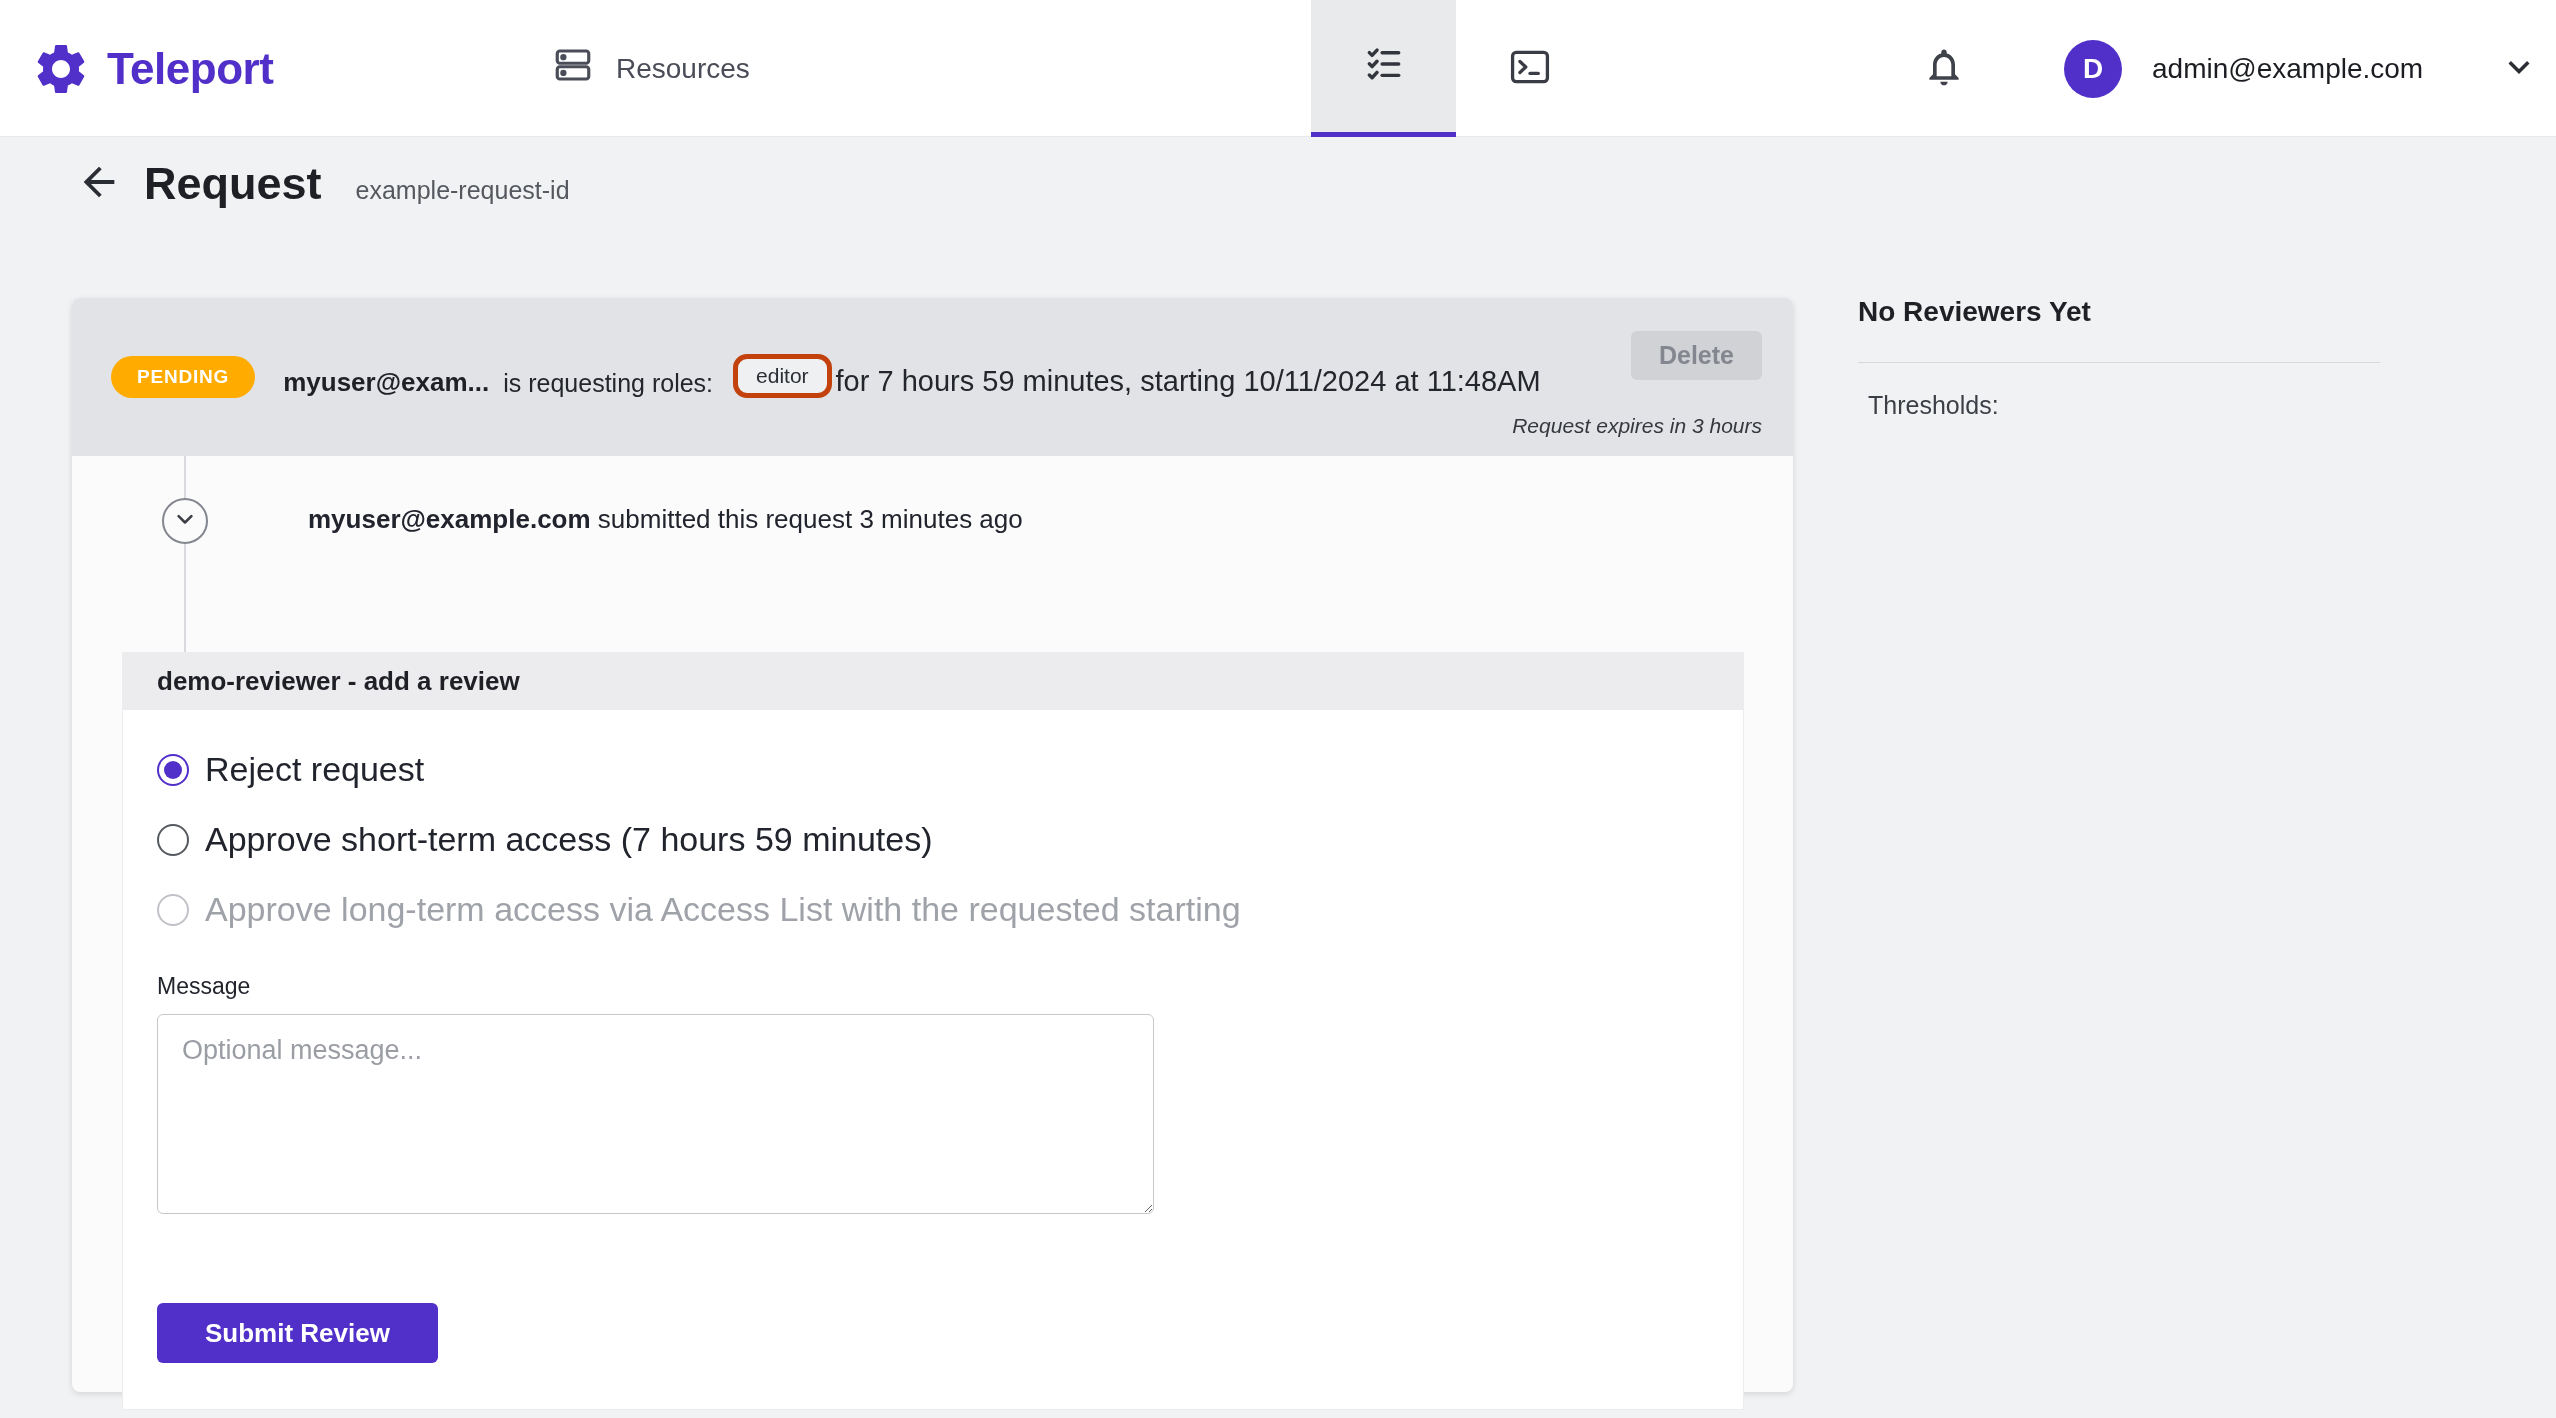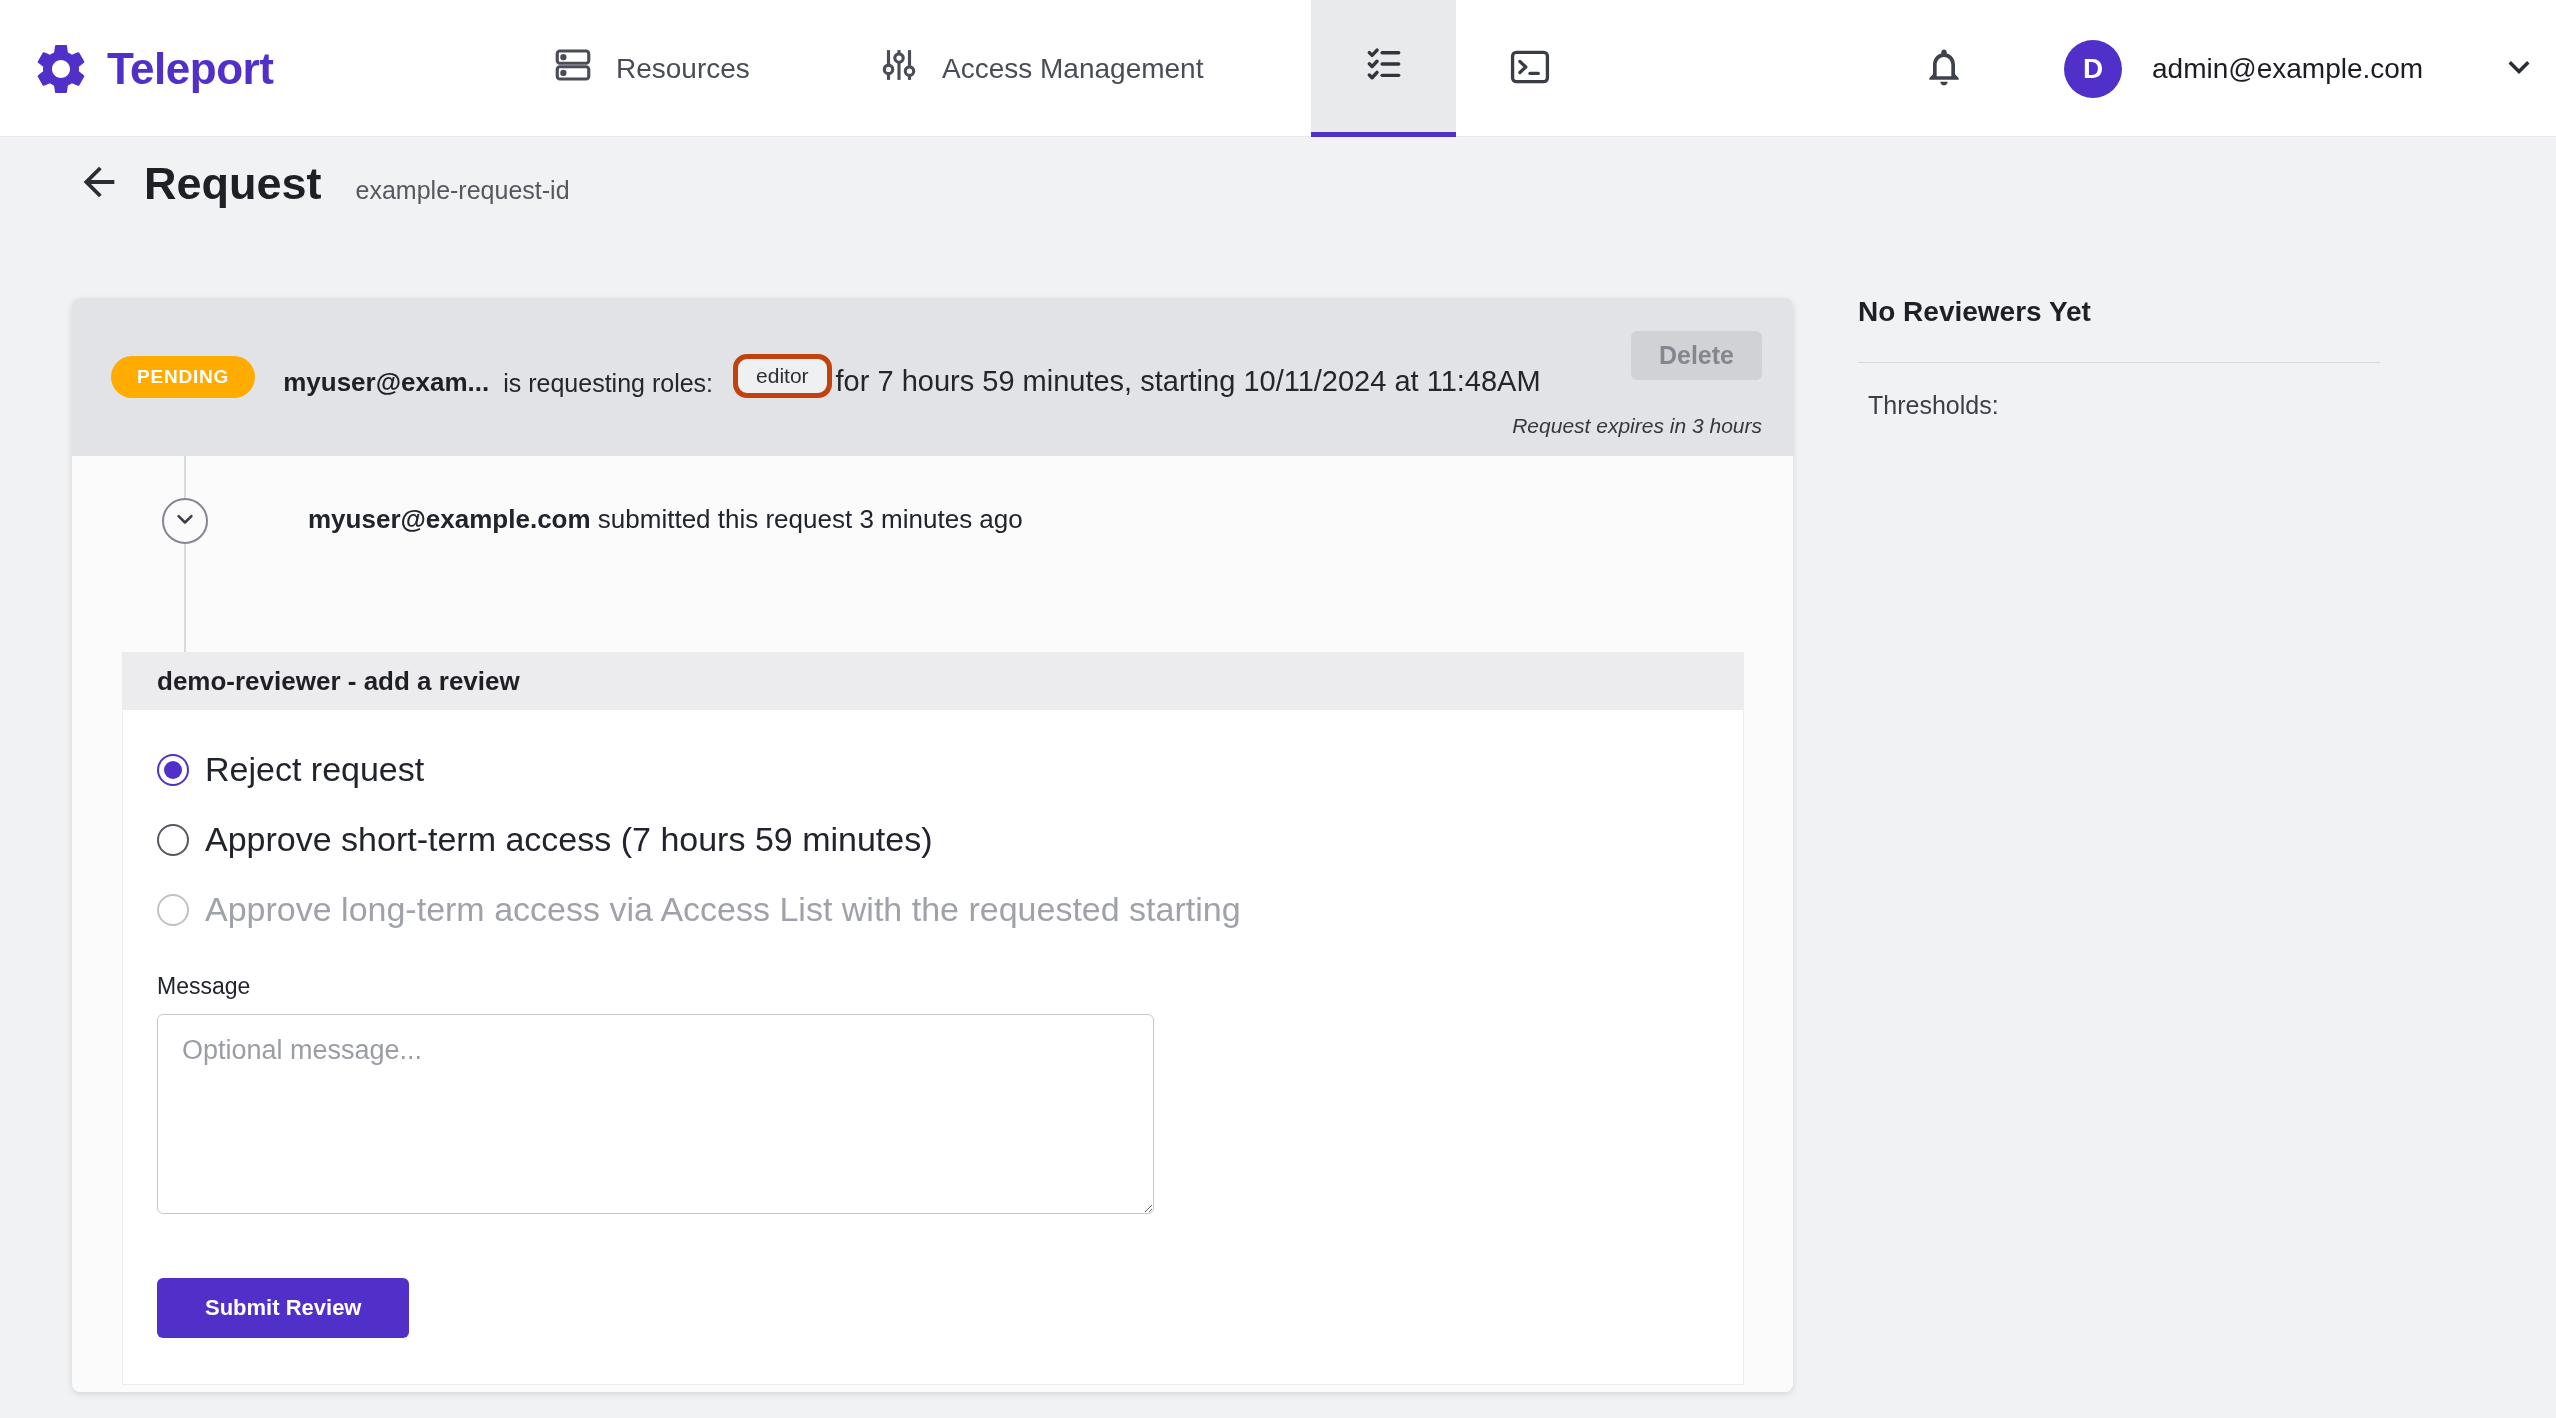--- a/index.html
+++ b/index.html
@@ -103,22 +103,22 @@
   .radio-row.disabled .radio { border-color:#c0c2c7; }
   .radio-row.disabled .radio-label { color:#9fa2a9; }
   .message-label { font-size:23px; color:#21242c; margin-top:44px; margin-bottom:14px; }
   .message-input {
     width:997px; height:200px; border:1px solid #c6c8cd; border-radius:6px;
     padding:20px 24px; font-size:27px; font-family:inherit; color:#21242c;
     resize:both; background:#fff; outline:none;
   }
   .message-input::placeholder { color:#9a9da4; }
   .submit-btn {
-    display:block; margin-top:60px; background:#512FC9; color:#ffffff; border:none;
-    border-radius:6px; height:60px; padding:0 48px; font-size:22px; font-weight:700;
+    display:block; margin-top:85px; background:#512FC9; color:#ffffff; border:none;
+    border-radius:6px; height:60px; padding:0 48px; font-size:26px; font-weight:700;
     font-family:inherit; cursor:pointer;
   }
 
   
   .reviewers-panel { position:absolute; left:1858px; top:296px; width:522px; }
   .reviewers-title { font-size:28px; font-weight:700; color:#1e2026; }
   .reviewers-divider { margin-top:34px; height:1px; background:#d6d8db; width:522px; }
   .thresholds-label { margin-top:28px; margin-left:10px; font-size:25px; color:#3c3f46; }
 </style>
 </head>
@@ -139,33 +139,20 @@
       <svg viewBox="0 0 24 24" fill="none" stroke="#4a4d58" stroke-width="1.8">
         <rect x="3" y="4" width="18" height="7" rx="1.5"></rect>
           <rect x="3" y="13" width="18" height="7" rx="1.5"></rect>
         <circle cx="6.5" cy="7.5" r="0.9" fill="#4a4d58"></circle>
           <circle cx="6.5" cy="16.5" r="0.9" fill="#4a4d58"></circle>
       </svg>
     </span>
     <span>Resources</span>
   </div>
 
-  <div class="nav-item nav-am">
-    <span>
-      <svg viewBox="0 0 24 24" fill="none" stroke="#4a4d58" stroke-width="1.8">
-        <line x1="6" y1="3.5" x2="6" y2="20.5"></line>
-          <line x1="12" y1="3.5" x2="12" y2="20.5"></line>
-          <line x1="18" y1="3.5" x2="18" y2="20.5"></line>
-        <circle cx="6" cy="14.5" r="2.4" fill="#ffffff"></circle>
-          <circle cx="12" cy="8" r="2.4" fill="#ffffff"></circle>
-          <circle cx="18" cy="15.5" r="2.4" fill="#ffffff"></circle>
-      </svg>
-    </span>
-    <span>Access Management</span>
-  </div>
 
   <div class="nav-tab tab-checklist">
     <span>
       <svg viewBox="0 0 24 24" fill="none" stroke="#33353d" stroke-width="1.9" stroke-linecap="round" stroke-linejoin="round">
         <path d="M4 5.8l1.5 1.5L8.2 4.4"></path>
           <line x1="11" y1="5.8" x2="20" y2="5.8"></line>
         <path d="M4 11.9l1.5 1.5 2.7-2.9"></path>
           <line x1="11" y1="12" x2="20" y2="12"></line>
         <path d="M4 18l1.5 1.5 2.7-2.9"></path>
           <line x1="11" y1="18.2" x2="20" y2="18.2"></line>

